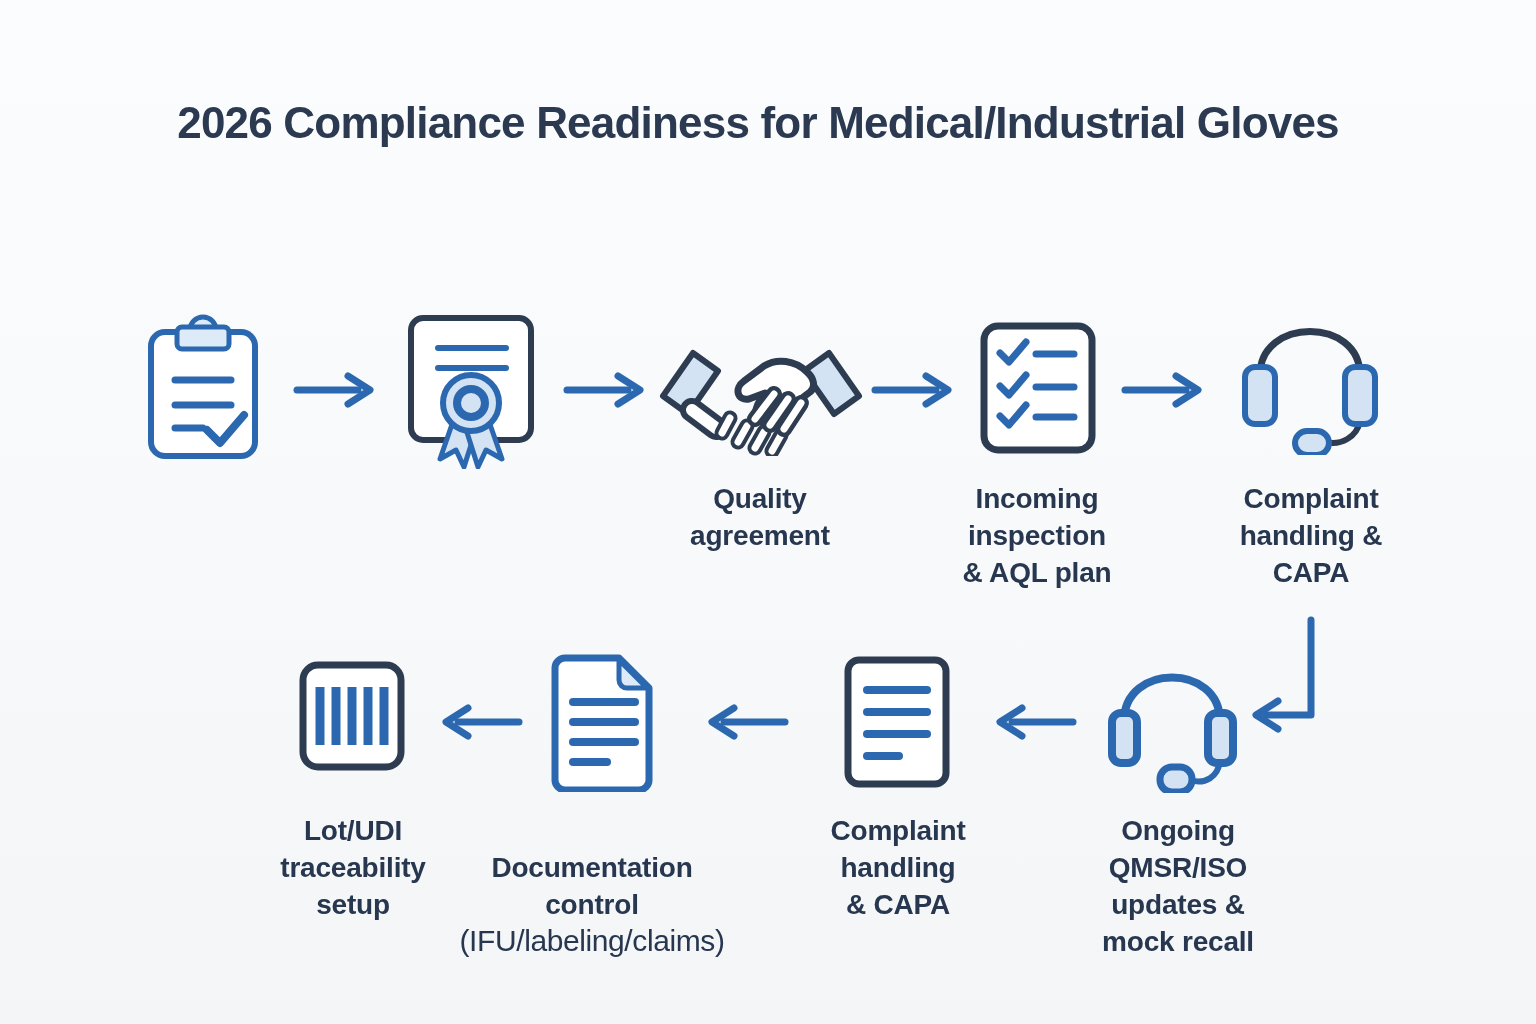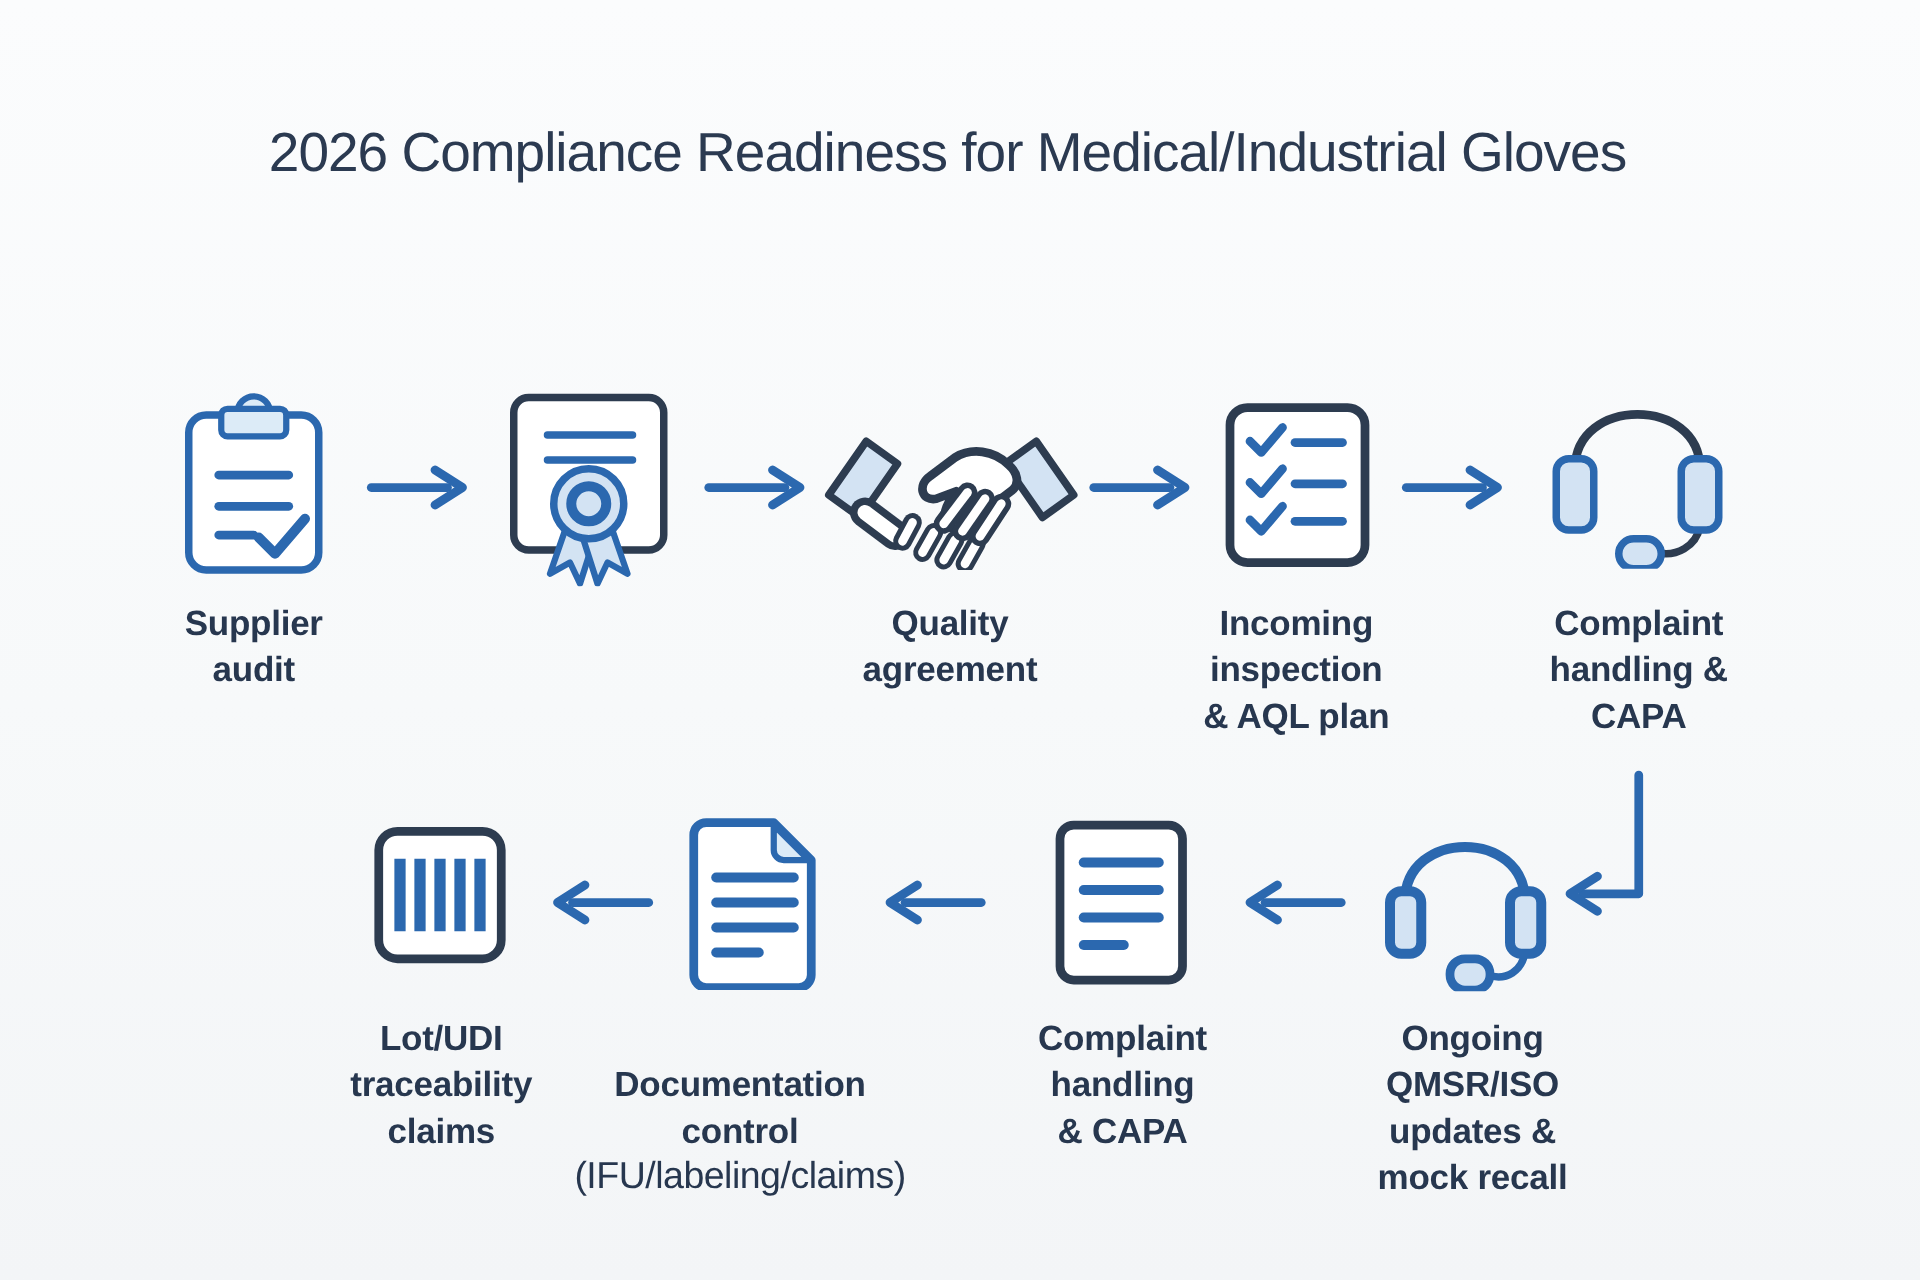--- a/index.html
+++ b/index.html
@@ -1,21 +1,21 @@
 <!DOCTYPE html>
 <html><head>
 <meta charset="utf-8">
 <style>
   html,body{margin:0;padding:0;}
   body{width:1536px;height:1024px;overflow:hidden;
        font-family:"Liberation Sans","DejaVu Sans",sans-serif;}
   .canvas{position:relative;width:1536px;height:1024px;
           background:linear-gradient(180deg,#fbfcfd 0%,#f7f9fa 55%,#f3f5f7 100%);}
   .title{position:absolute;left:0;right:20px;top:98px;text-align:center;
-         font-size:44px;font-weight:normal;color:#2b3a51;letter-spacing:-0.8px;}
+         font-size:44px;font-weight:bold;color:#2b3a51;letter-spacing:-0.8px;}
   .icon{position:absolute;}
   .label{position:absolute;width:320px;margin-left:-160px;text-align:center;
          font-size:28px;font-weight:bold;line-height:37px;color:#27374f;
          white-space:pre-line;letter-spacing:-0.2px;}
   .sub{font-size:30px;font-weight:normal;line-height:35px;letter-spacing:-0.4px;
        white-space:pre-line;}
   
   .sb{stroke:#2b68af;}        
   .sn{stroke:#2d3c50;}        
   .fw{fill:#ffffff;}
@@ -154,22 +154,20 @@
   </svg>
   <svg class="icon" style="left:700px;top:700px" width="90" height="44" viewBox="0 0 90 44">
     <line class="sb rnd" x1="85" y1="22" x2="24" y2="22" stroke-width="7"></line>
     <polyline class="fn sb rnd" points="34,8 12,22 34,36" stroke-width="7"></polyline>
   </svg>
   <svg class="icon" style="left:434px;top:700px" width="90" height="44" viewBox="0 0 90 44">
     <line class="sb rnd" x1="85" y1="22" x2="24" y2="22" stroke-width="7"></line>
     <polyline class="fn sb rnd" points="34,8 12,22 34,36" stroke-width="7"></polyline>
   </svg>
 
-  <div class="label" style="left:203px;top:480px">Supplier
-audit</div>
   <div class="label" style="left:760px;top:480px">Quality
 agreement</div>
   <div class="label" style="left:1037px;top:480px">Incoming
 inspection
 &amp; AQL plan</div>
   <div class="label" style="left:1311px;top:480px">Complaint
 handling &amp;
 CAPA</div>
 
   <div class="label" style="left:1178px;top:812px">Ongoing
@@ -179,15 +177,15 @@
   <div class="label" style="left:898px;top:812px">Complaint
 handling
 &amp; CAPA</div>
   <div class="label" style="left:592px;top:812px">
     <span>Documentation
 control</span>
     <div class="sub">(IFU/labeling/claims)</div>
   </div>
   <div class="label" style="left:353px;top:812px">Lot/UDI
 traceability
-claims</div>
+setup</div>
 
 </div>
 
 </body></html>

